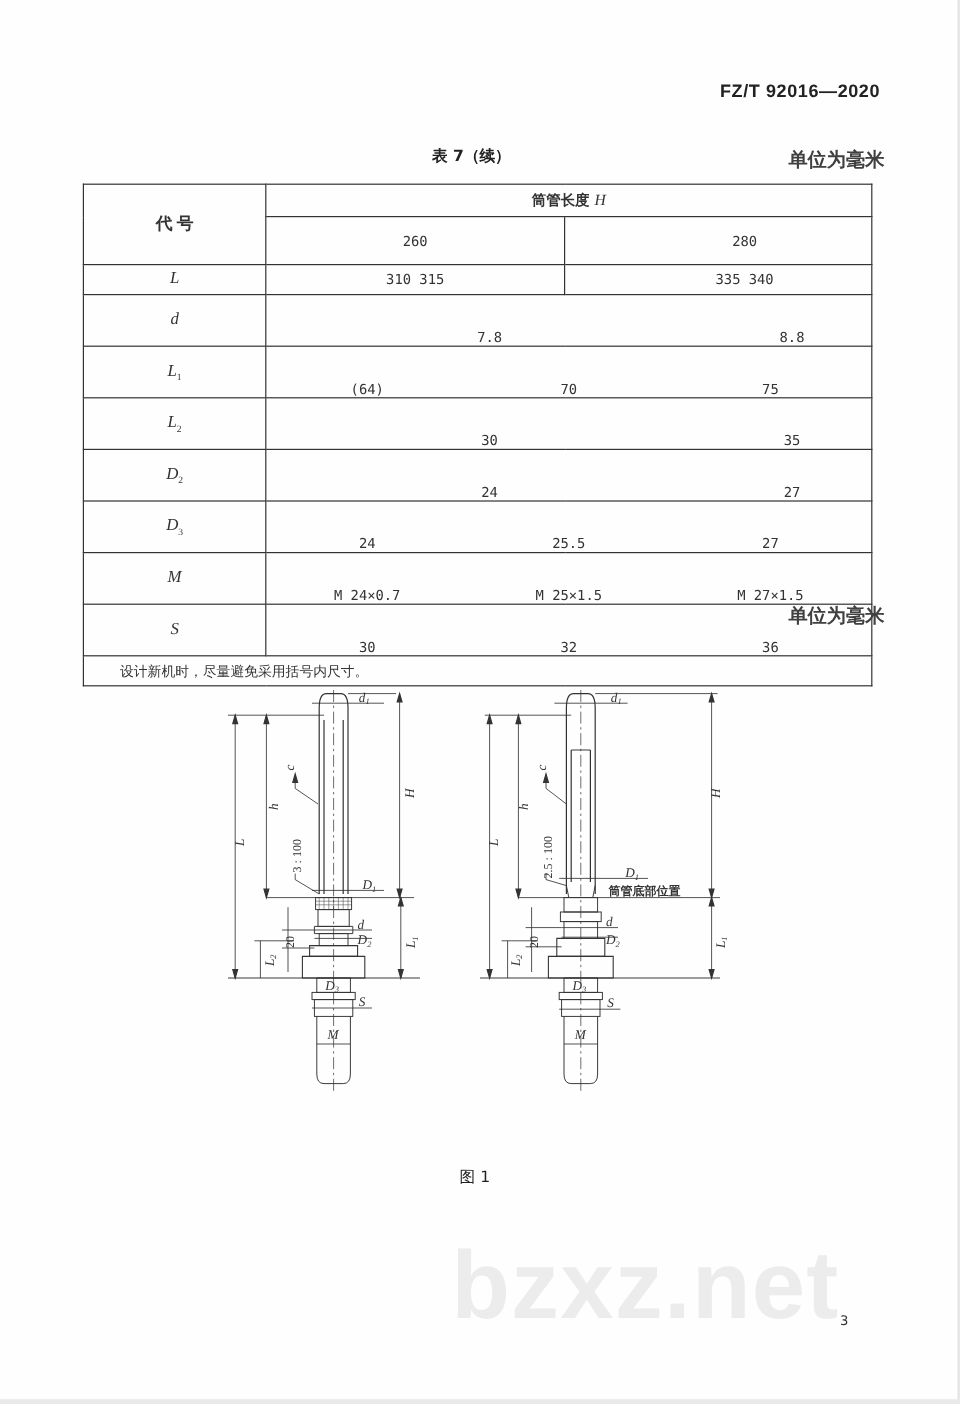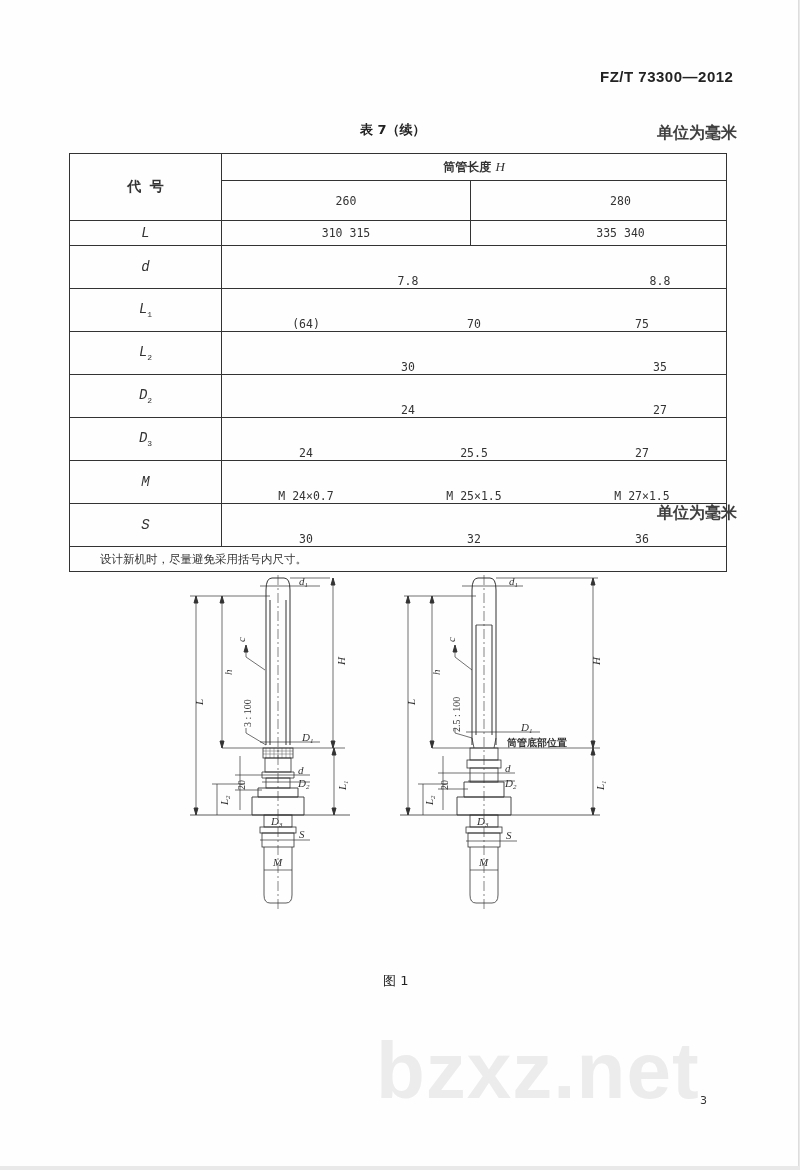--- a/index.html
+++ b/index.html
@@ -6,37 +6,37 @@
   body{width:800px;height:1170px;background:#e9e9e9;position:relative;overflow:hidden;font-family:"DejaVu Sans","Liberation Sans",sans-serif;color:#1a1a1a;}
   .page{position:absolute;left:0;top:0;width:798px;height:1166px;background:#fefefe;border-right:1px solid #ddd;}
   .std-code{position:absolute;left:600px;top:68px;font-family:"Liberation Sans",sans-serif;font-weight:bold;font-size:15px;letter-spacing:0.5px;color:#222;}
   .tbl-title{position:absolute;left:360px;top:121px;font-size:13px;font-weight:bold;color:#222;}
   .unit{position:absolute;font-size:16px;font-weight:bold;color:#404040;}
   .unit1{left:657px;top:123px;}
   .unit2{left:657px;top:503px;}
   table.spec{position:absolute;left:69px;top:153px;width:658px;border-collapse:collapse;font-family:"DejaVu Sans Mono","Liberation Mono",monospace;font-size:11.5px;color:#333;}
   table.spec td{border:1.5px solid #333;height:24px;padding:0;text-align:center;vertical-align:middle;}
   table.spec td.thin{border-left:1px solid #555;padding-left:44px;}
-  td.code{width:151px;font-family:Liberation Mono, monospace;font-style:italic;font-size:14px;}
+  td.code{width:151px;font-family:Liberation Serif, serif;font-style:italic;font-size:14px;}
   td.code sub{font-size:8px;font-style:normal;}
   .hdr{font-family:"DejaVu Sans",sans-serif;font-weight:bold;font-size:12px;}
   .hdr i{font-family:"Liberation Serif",serif;font-weight:normal;font-size:13px;}
   td.note{text-align:left !important;padding-left:30px !important;font-family:"DejaVu Sans",sans-serif;font-weight:normal;font-size:11.5px;}
   .cellrow{display:flex;width:100%;}
   .cellrow span{flex:1;text-align:center;margin-top:28px;}
   .fig{position:absolute;left:180px;top:565px;width:440px;height:350px;}
   .fig-cap{position:absolute;left:383px;top:972px;font-size:13px;font-weight:normal;color:#222;}
   .watermark{position:absolute;left:376px;top:1025px;font-family:"Liberation Sans",sans-serif;font-weight:bold;font-size:80px;color:#ececec;letter-spacing:1px;}
   .page-num{position:absolute;left:700px;top:1094px;font-size:11px;color:#333;}
 </style>
 </head>
 <body>
 
 <div class="page">
-  <div class="std-code">FZ/T 73300—2012</div>
+  <div class="std-code">FZ/T 92016—2020</div>
   <div class="tbl-title">表 7（续）</div>
   <div class="unit unit1">单位为毫米</div>
 
   <table class="spec">
     <tbody>
         <tr style="height:27px">
       <td class="code hdr" rowspan="2" style="font-style:normal">代  号</td>
       <td colspan="2" class="hdr">
         <span>筒管长度</span>
         <i>H</i>

